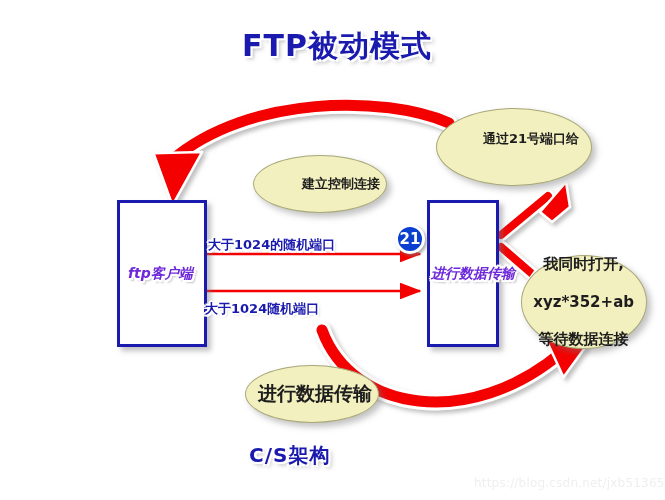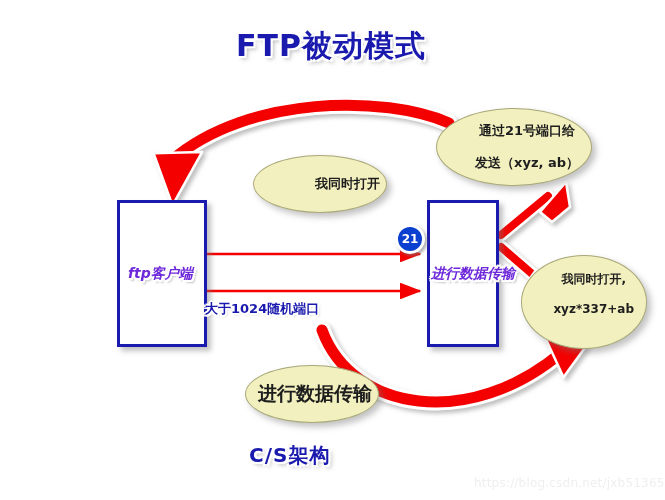--- a/index.html
+++ b/index.html
@@ -36,21 +36,21 @@
     color: #1a1aae;
     white-space: nowrap;
     letter-spacing: 1px;
     -webkit-text-stroke: 3px #ffffff;
     paint-order: stroke fill;
     text-shadow:
        2px 2px 0 #ffffff, -2px 2px 0 #ffffff, 2px -2px 0 #ffffff, -2px -2px 0 #ffffff,
        3px 3px 4px rgba(120,120,120,0.55);
   }
   #title-main {
-    left: 236px;
+    left: 242px;
     top: 26px;
     font-size: 30px;
   }
   #title-bottom {
     left: 249px;
     top: 442px;
     font-size: 20px;
   }
 
   
@@ -91,37 +91,37 @@
     justify-content: flex-end;
     text-align: center;
     box-sizing: border-box;
     color: #1d1d1d;
     font-weight: bold;
     line-height: 1.25;
   }
   #bubble-ctrl   { left: 253px; top: 155px; width: 134px; height: 58px; font-size: 13px; }
   #bubble-data   { left: 245px; top: 365px; width: 134px; height: 58px; font-size: 19px; }
   #bubble-port21 { left: 436px; top: 108px; width: 156px; height: 78px; font-size: 13px; }
-  #bubble-open   { left: 521px; top: 255px; width: 126px; height: 94px; font-size: 12px; }
+  #bubble-open   { left: 521px; top: 255px; width: 126px; height: 94px; font-size: 15px; }
   .bubble span { display: block; padding: 0 6px; }
 
   
   #badge-21 {
     position: absolute;
     left: 395px;
     top: 224px;
     width: 30px;
     height: 30px;
     border-radius: 50%;
     background: #0a3fd0;
     border: 3px solid #ffffff;
     box-shadow: 2px 2px 3px rgba(120,120,120,0.6);
     color: #ffffff;
     font-weight: bold;
-    font-size: 12px;
+    font-size: 15px;
     display: flex;
     align-items: center;
     justify-content: center;
     box-sizing: border-box;
   }
 
   
   .port-label {
     position: absolute;
     font-size: 13px;
@@ -201,39 +201,40 @@
   <div class="wordart" id="title-bottom">C/S架构</div>
 
   <div class="node-box" id="client-box"></div>
   <div class="node-label" id="client-label">ftp客户端</div>
 
   <div class="node-box" id="server-box"></div>
   <div class="node-label" id="server-label">进行数据传输</div>
 
   <div id="badge-21">21</div>
 
+  <div class="port-label" id="label-port-top">大于1024的随机端口</div>
   <div class="port-label" id="label-port-bot">大于1024随机端口</div>
 
   <div class="bubble" id="bubble-ctrl">
-    <span>我同时打开</span>
+    <span>建立控制连接</span>
   </div>
 
   <div class="bubble" id="bubble-data">
     <span>进行数据传输</span>
   </div>
 
   <div class="bubble" id="bubble-port21">
     <span>
       <span>通过21号端口给</span><br>
-      <span>发送（xyz, ab）</span>
     </span>
   </div>
 
   <div class="bubble" id="bubble-open">
     <span>
       <span>我同时打开,</span><br>
-      <span>xyz*337+ab</span><br>
+      <span>xyz*352+ab</span><br>
+      <span>等待数据连接</span>
     </span>
   </div>
 
   <div id="watermark">https://blog.csdn.net/jxb513651608</div>
 
 </div>
 
 </body></html>

